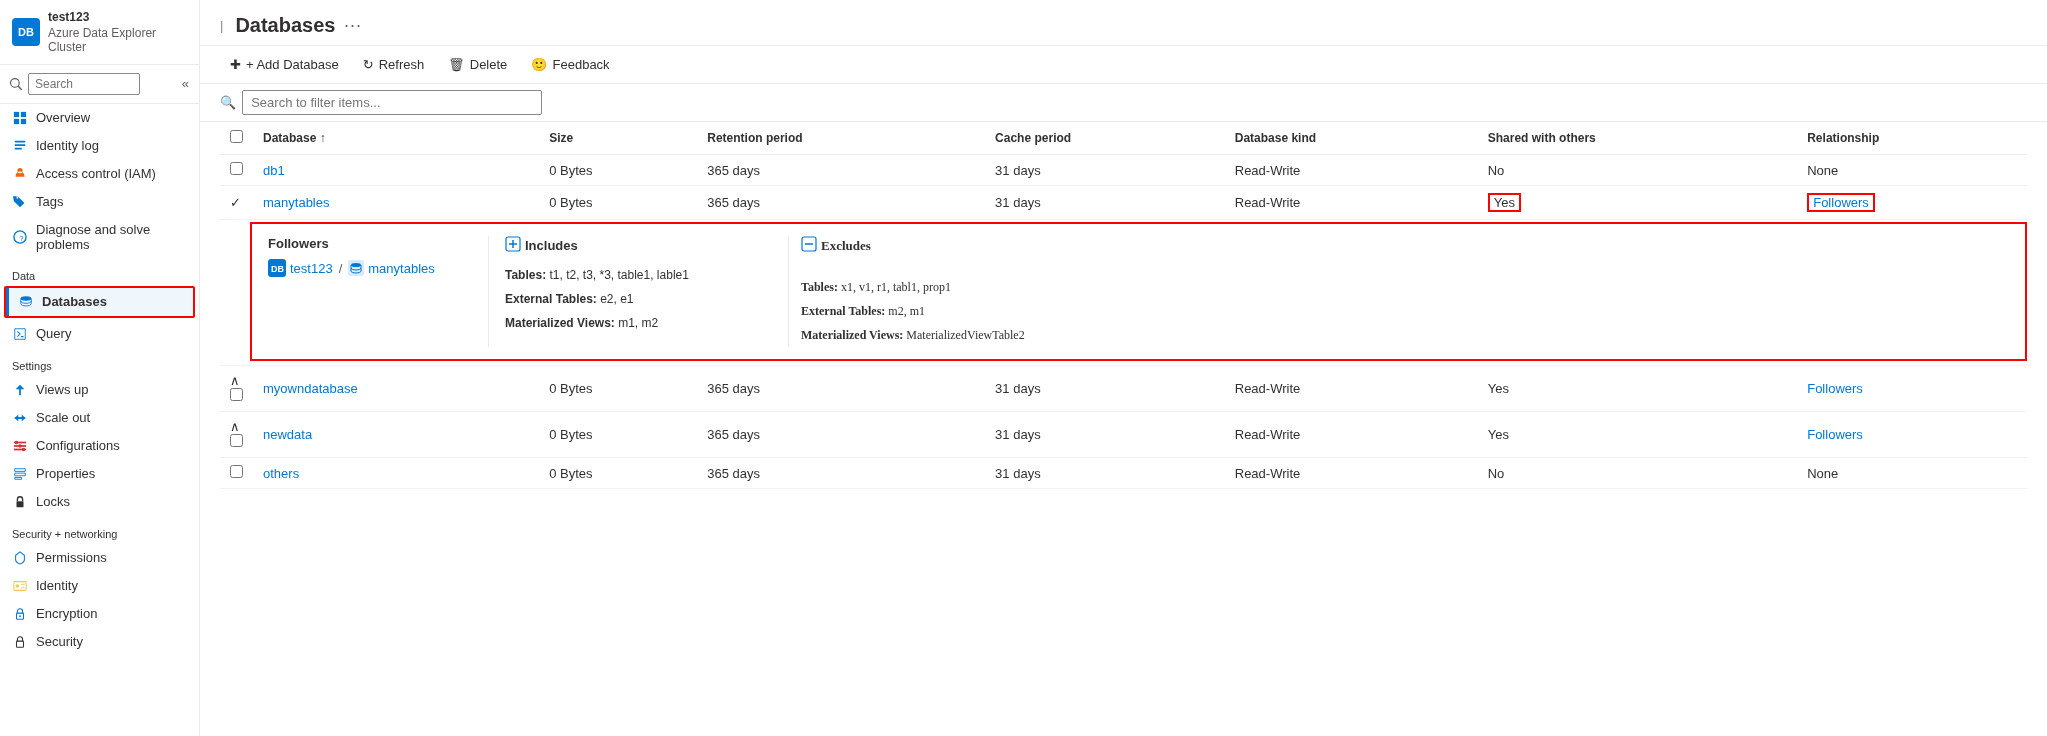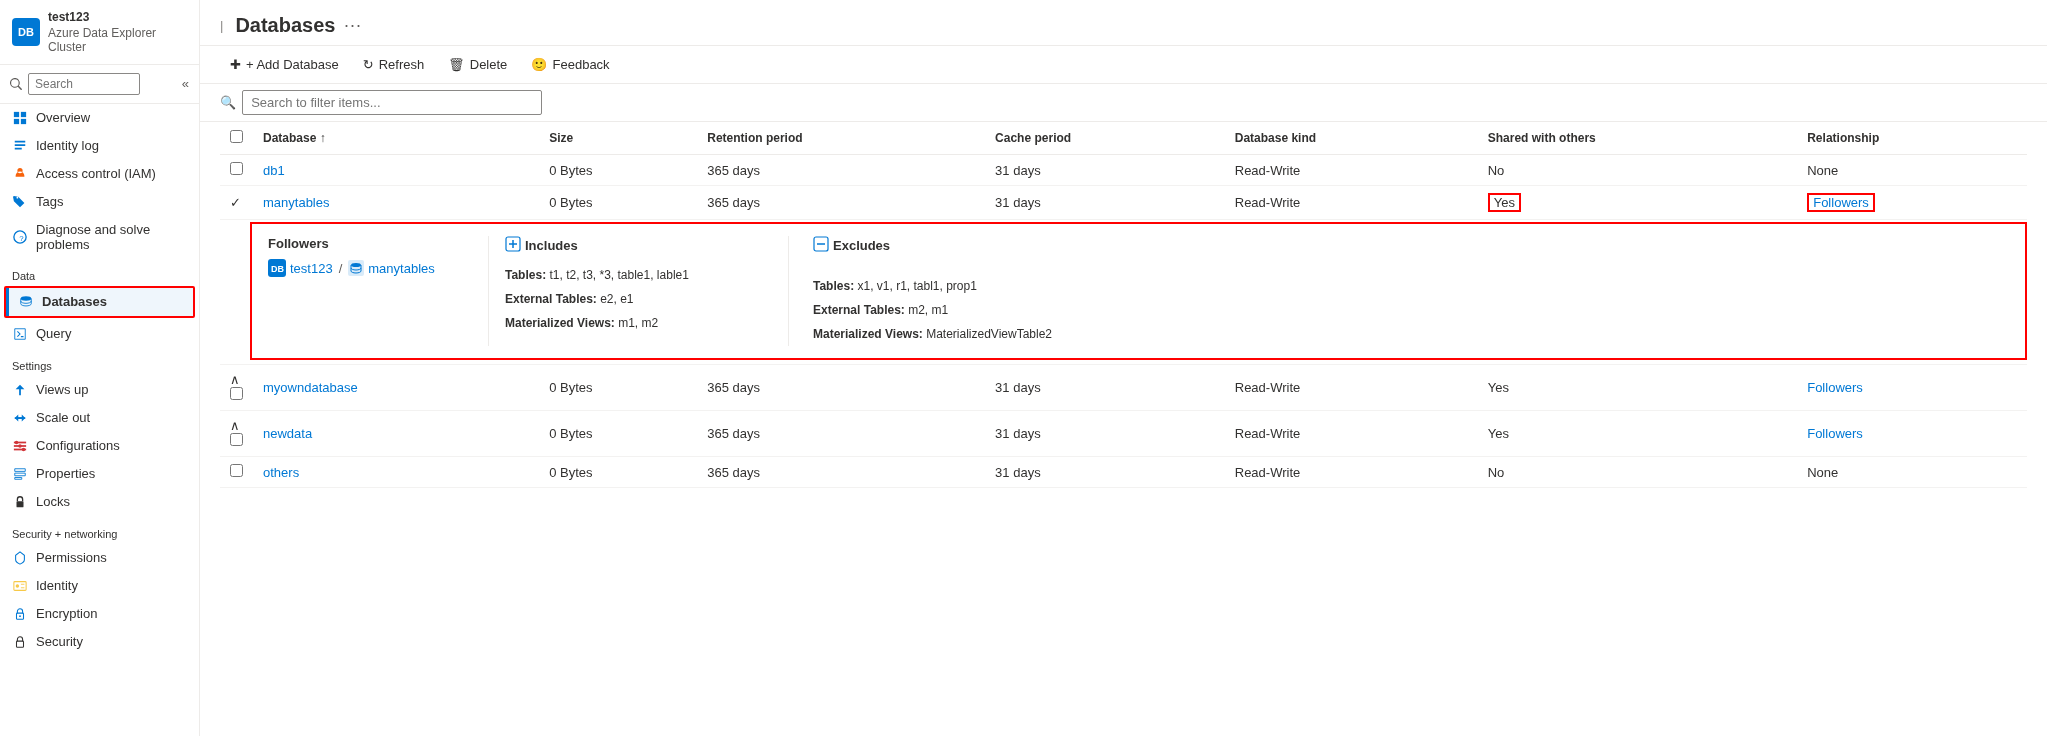--- a/index.html
+++ b/index.html
@@ -533,21 +533,21 @@
                     <span style="font-weight:700;">External Tables: </span>
                     <span>e2, e1</span>
                   </div>
                   <div>
                     <span style="font-weight:700;">Materialized Views: </span>
                     <span>m1, m2</span>
                   </div>
                 </div>
               </div>
 
-              <div style="min-width:300px;border-left:1px solid #edebe9;padding-left:24px;">
+              <div style="min-width:300px;border-left:1px solid #edebe9;padding-left:12px;font-family:Liberation Serif, serif;">
                 <div style="font-weight:700;font-size:13px;margin-bottom:8px;display:flex;align-items:center;gap:4px;">
                   <span>
                     <svg width="16" height="16" viewBox="0 0 16 16">
                         <rect x="1" y="1" width="14" height="14" rx="2" fill="none" stroke="#0078d4" stroke-width="1.2"></rect>
                         <path d="M4 8h8" stroke="#0078d4" stroke-width="1.5"></path>
                       </svg>
                   </span>
                   <span>Excludes</span>
                 </div>
                 <div style="font-size:12px;line-height:2;margin-top:19px;">

